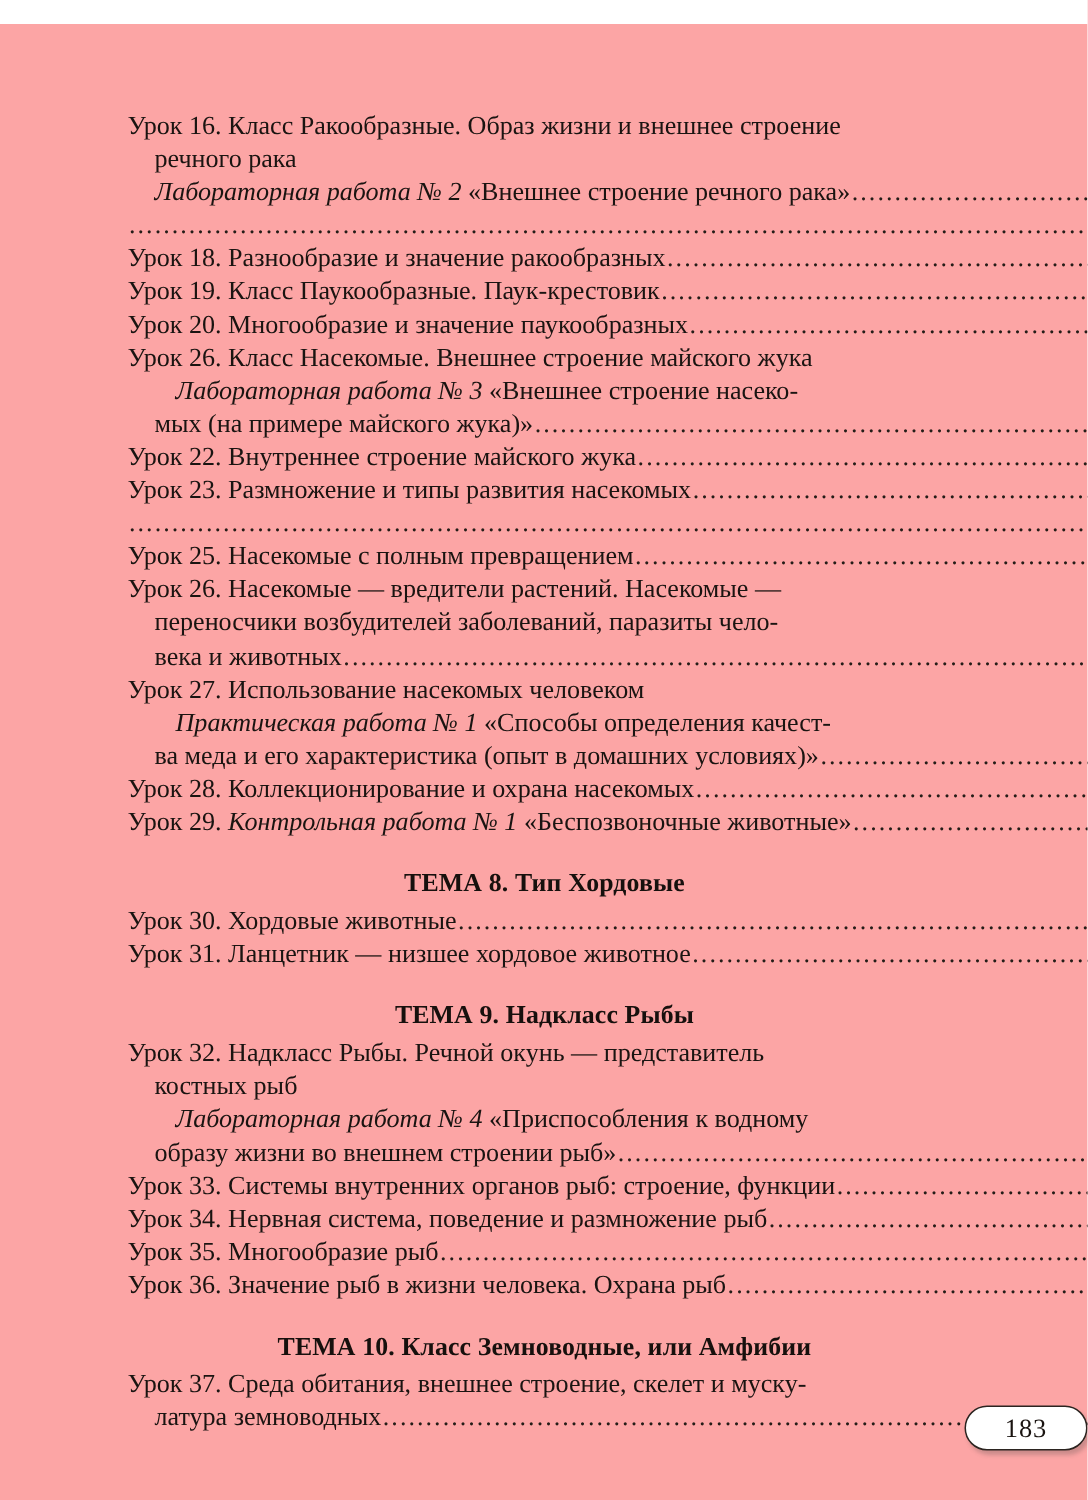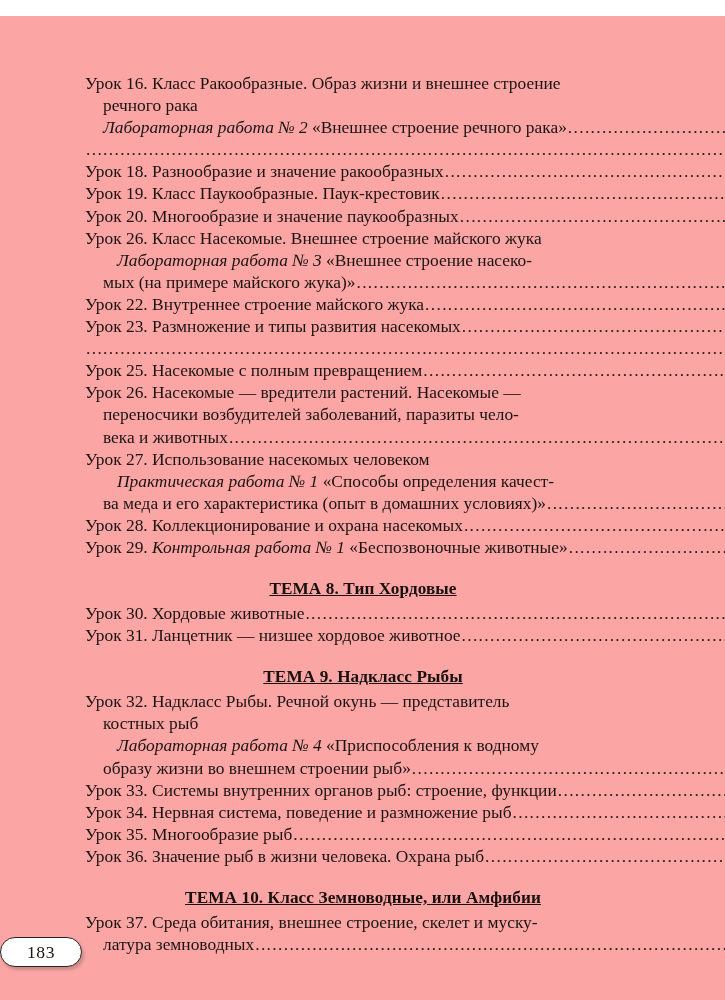--- a/index.html
+++ b/index.html
@@ -89,31 +89,30 @@
   .tema {
     font-size: 17.2px;
     font-weight: bold;
     text-align: center;
     color: #17100d;
     line-height: 22px;
     letter-spacing: 0.1px;
     margin: 0;
     padding-top: 20px;
     padding-bottom: 2px;
-    text-decoration: underline;
   }
 
   
   .pagenum-wrap {
     position: absolute;
     left: 0;
     top: 921px;
     width: 725px;
     display: flex;
-    justify-content: flex-start;
+    justify-content: flex-end;
   }
   .pagenum {
     box-sizing: border-box;
     min-width: 82px;
     height: 30px;
     border: 1.4px solid #2b2420;
     border-radius: 15px;
     background: #ffffff;
     display: flex;
     align-items: center;

